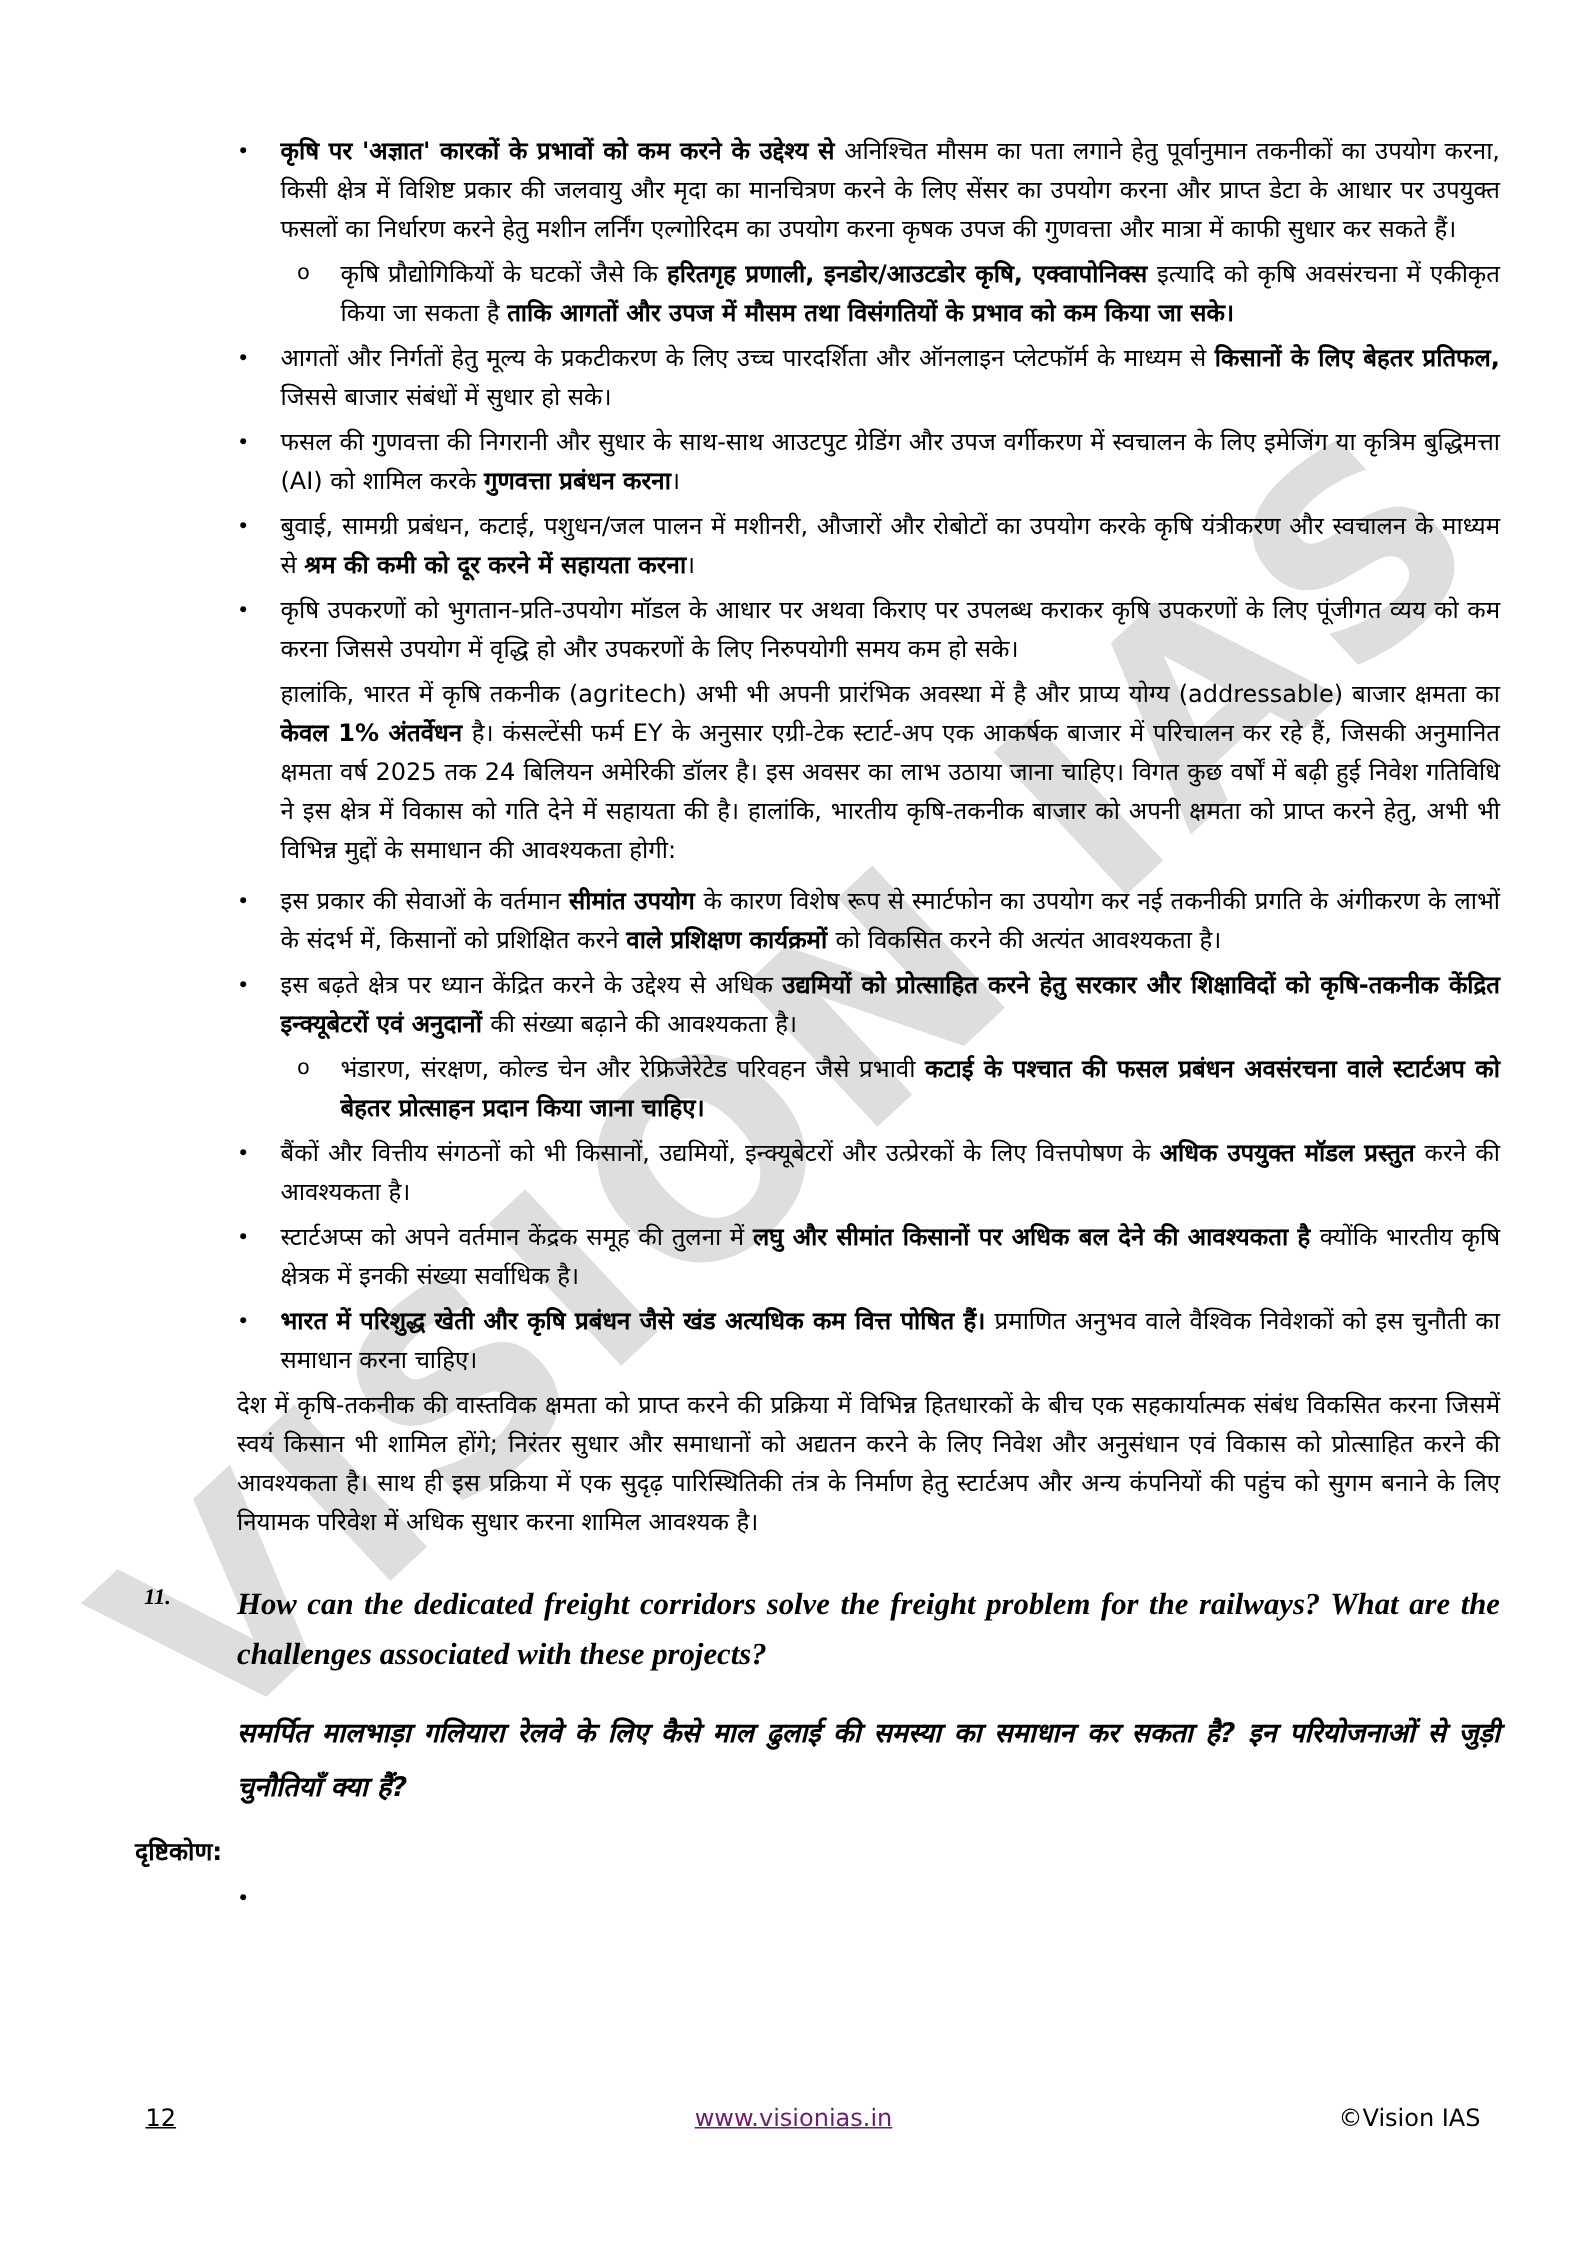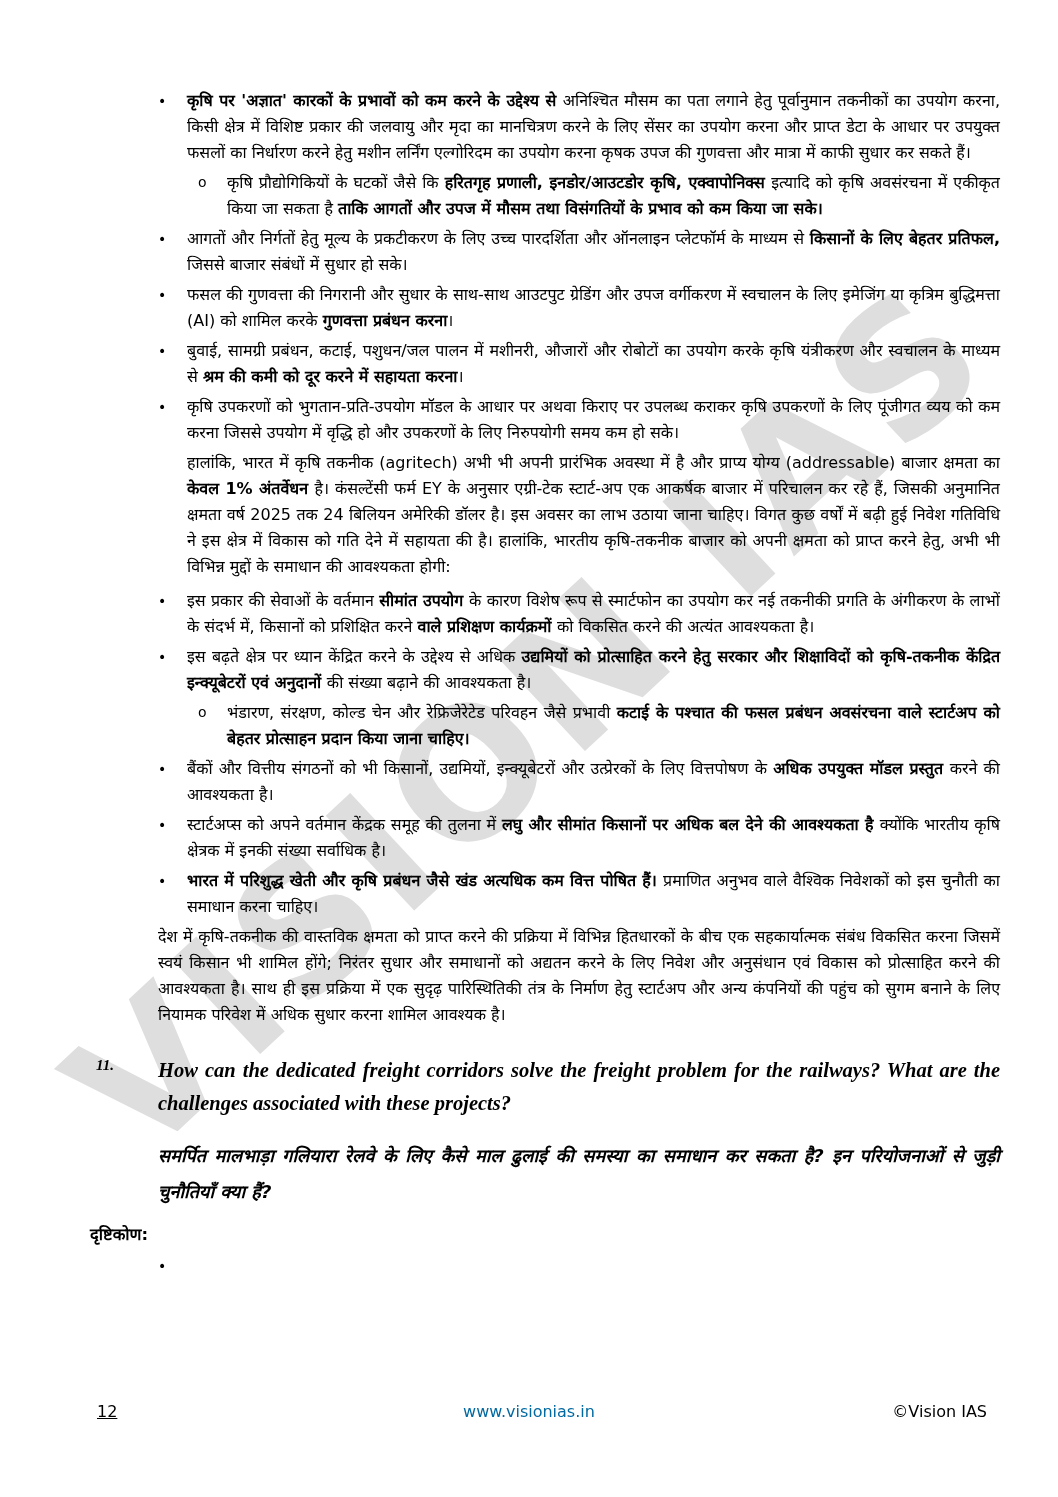--- a/index.html
+++ b/index.html
@@ -45,21 +45,21 @@
   }
   .approach-label{
     font-weight:bold; font-size:16.5px; margin-top:12px;
   }
   .approach-bullet{ margin-top:8px; }
   .footer{
     position:absolute; left:0; right:0; top:1402px; height:24px;
     font-size:16px; text-align:center; z-index:1;
   }
   .pageno{ position:absolute; left:97px; top:0;text-decoration:underline; }
-  .footlink{ color:#0369a1; cursor:pointer; }
+  .footlink{ color:#701a75; text-decoration:underline; cursor:pointer; }
   .copyright{ position:absolute; right:71px; top:0; }
 </style>
 </head>
 <body>
 
 <div class="page">
 
   <div class="watermark">VISION IAS</div>
 
   <div class="content">

